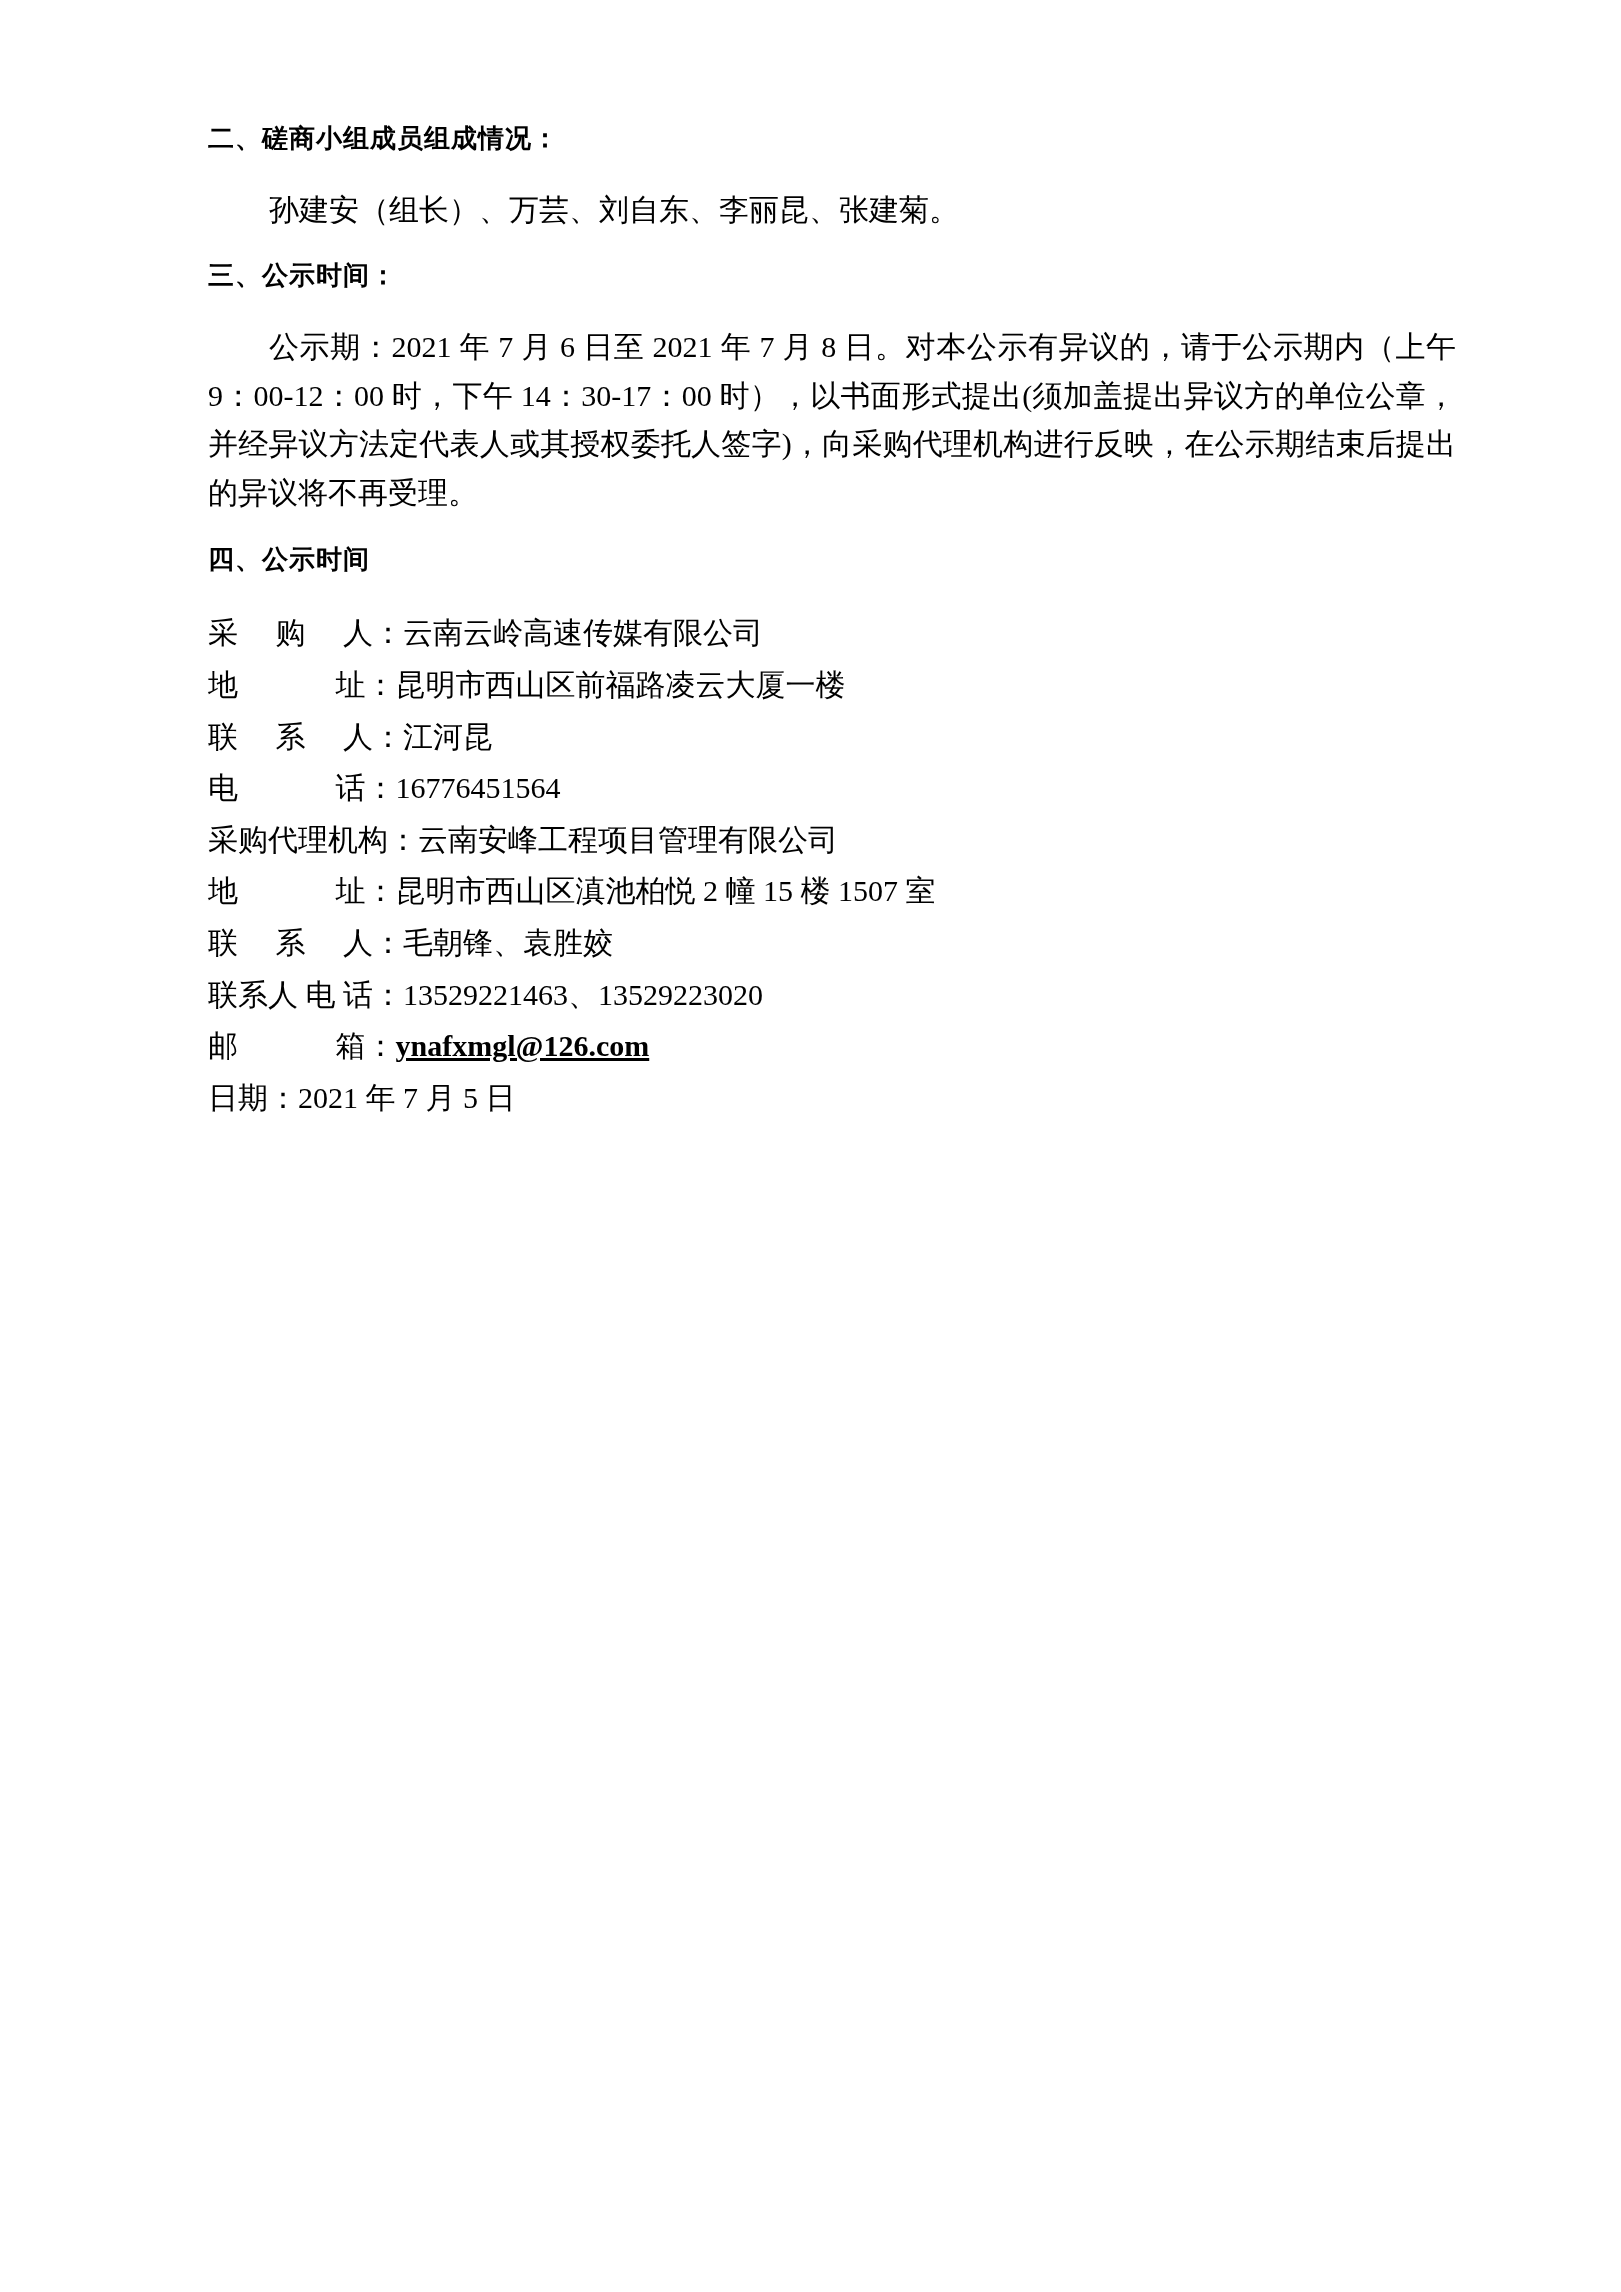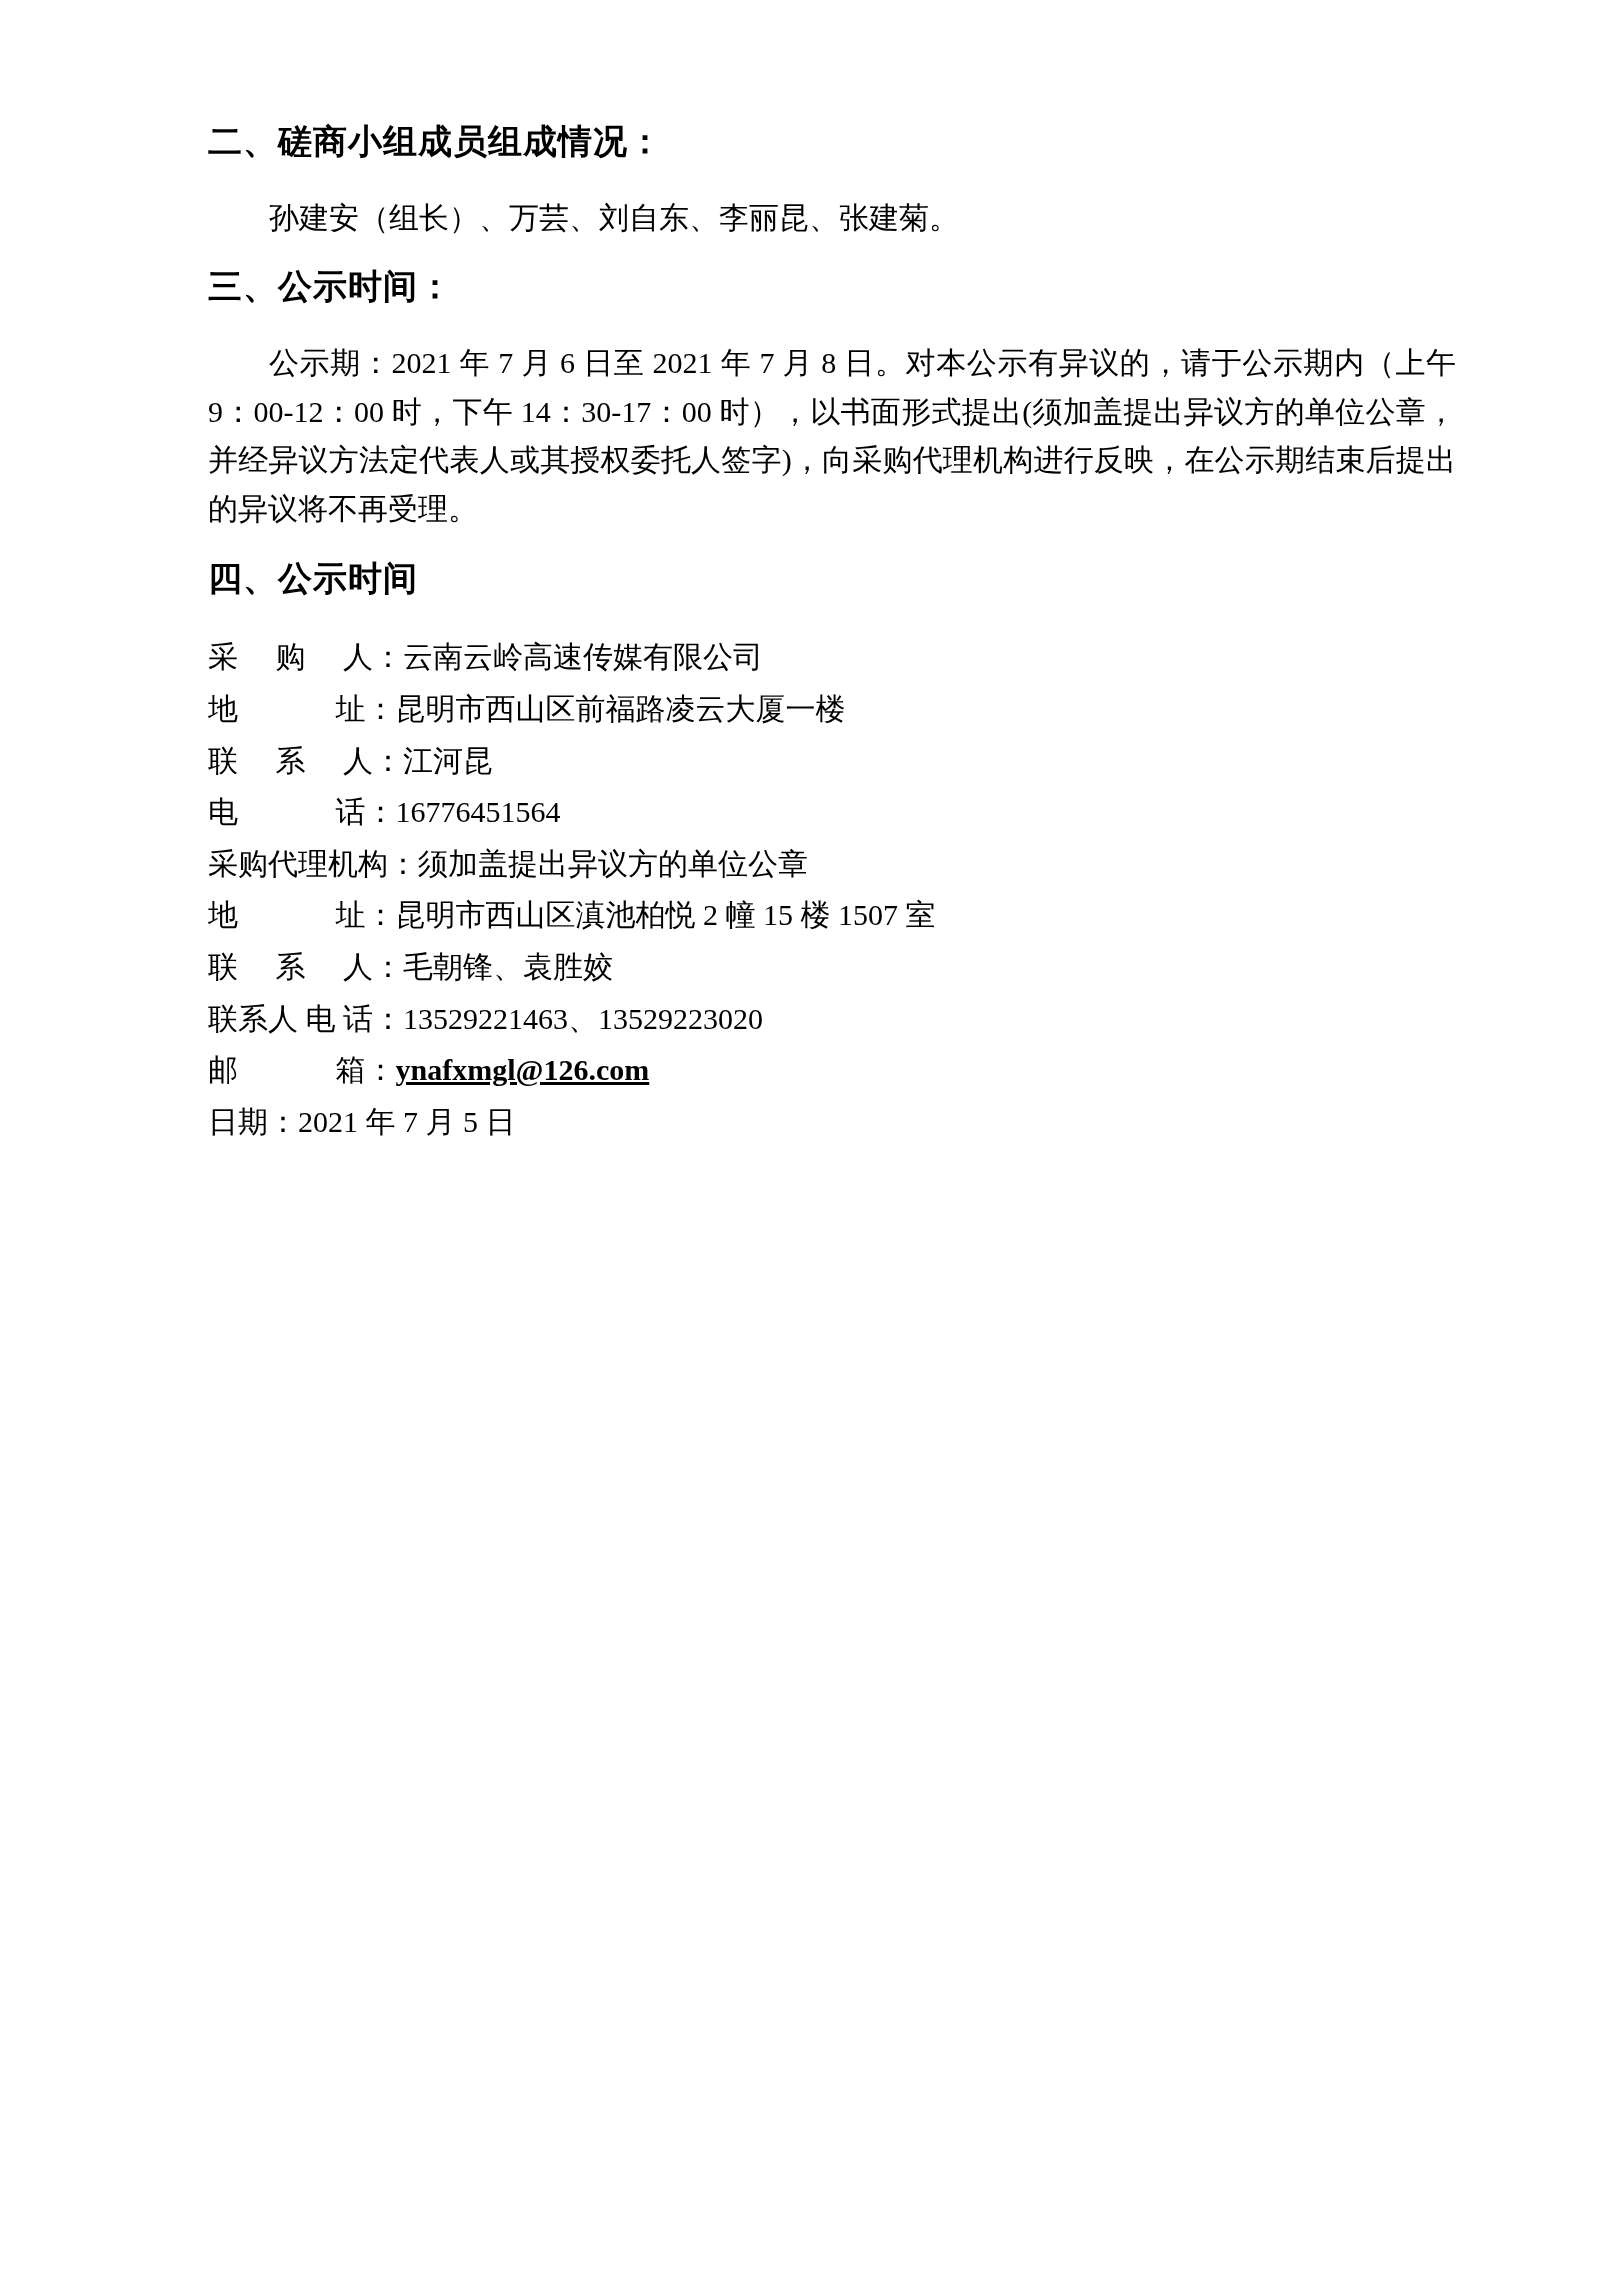--- a/index.html
+++ b/index.html
@@ -15,23 +15,23 @@
     position: relative;
     overflow: hidden;
   }
   .page {
     box-sizing: border-box;
     width: 1621px;
     height: 2293px;
     padding: 125px 165px 0 208px;
   }
   .section-heading {
-    font-family: Liberation Serif, serif;
+    font-family: Liberation Sans, sans-serif;
     font-weight: bold;
-    font-size: 34px;
+    font-size: 26px;
     line-height: 1.0;
     margin: 0 0 35px 0;
     letter-spacing: 1px;
   }
   .para {
     font-size: 30px;
     line-height: 1.62;
     margin: 0 0 27.4px 0;
     text-indent: 61px;
     text-align: justify;
@@ -77,21 +77,21 @@
     <div class="contact-list">
 
       <p class="contact-line"><span>采　 购 　人：</span><span>云南云岭高速传媒有限公司</span></p>
 
       <p class="contact-line"><span>地　　 　址：</span><span>昆明市西山区前福路凌云大厦一楼</span></p>
 
       <p class="contact-line"><span>联　 系 　人：</span><span>江河昆</span></p>
 
       <p class="contact-line"><span>电　　 　话：</span><span>16776451564</span></p>
 
-      <p class="contact-line"><span>采购代理机构：</span><span>须加盖提出异议方的单位公章</span></p>
+      <p class="contact-line"><span>采购代理机构：</span><span>云南安峰工程项目管理有限公司</span></p>
 
       <p class="contact-line"><span>地　　 　址：</span><span>昆明市西山区滇池柏悦 2 幢 15 楼 1507 室</span></p>
 
       <p class="contact-line"><span>联　 系 　人：</span><span>毛朝锋、袁胜姣</span></p>
 
       <p class="contact-line"><span>联系人 电 话：</span><span>13529221463、13529223020</span></p>
 
       <p class="contact-line"><span>邮　　 　箱：</span><span class="underline">ynafxmgl@126.com</span></p>
 
       <p class="contact-line"><span>日期：</span><span>2021 年 7 月 5 日</span></p>

